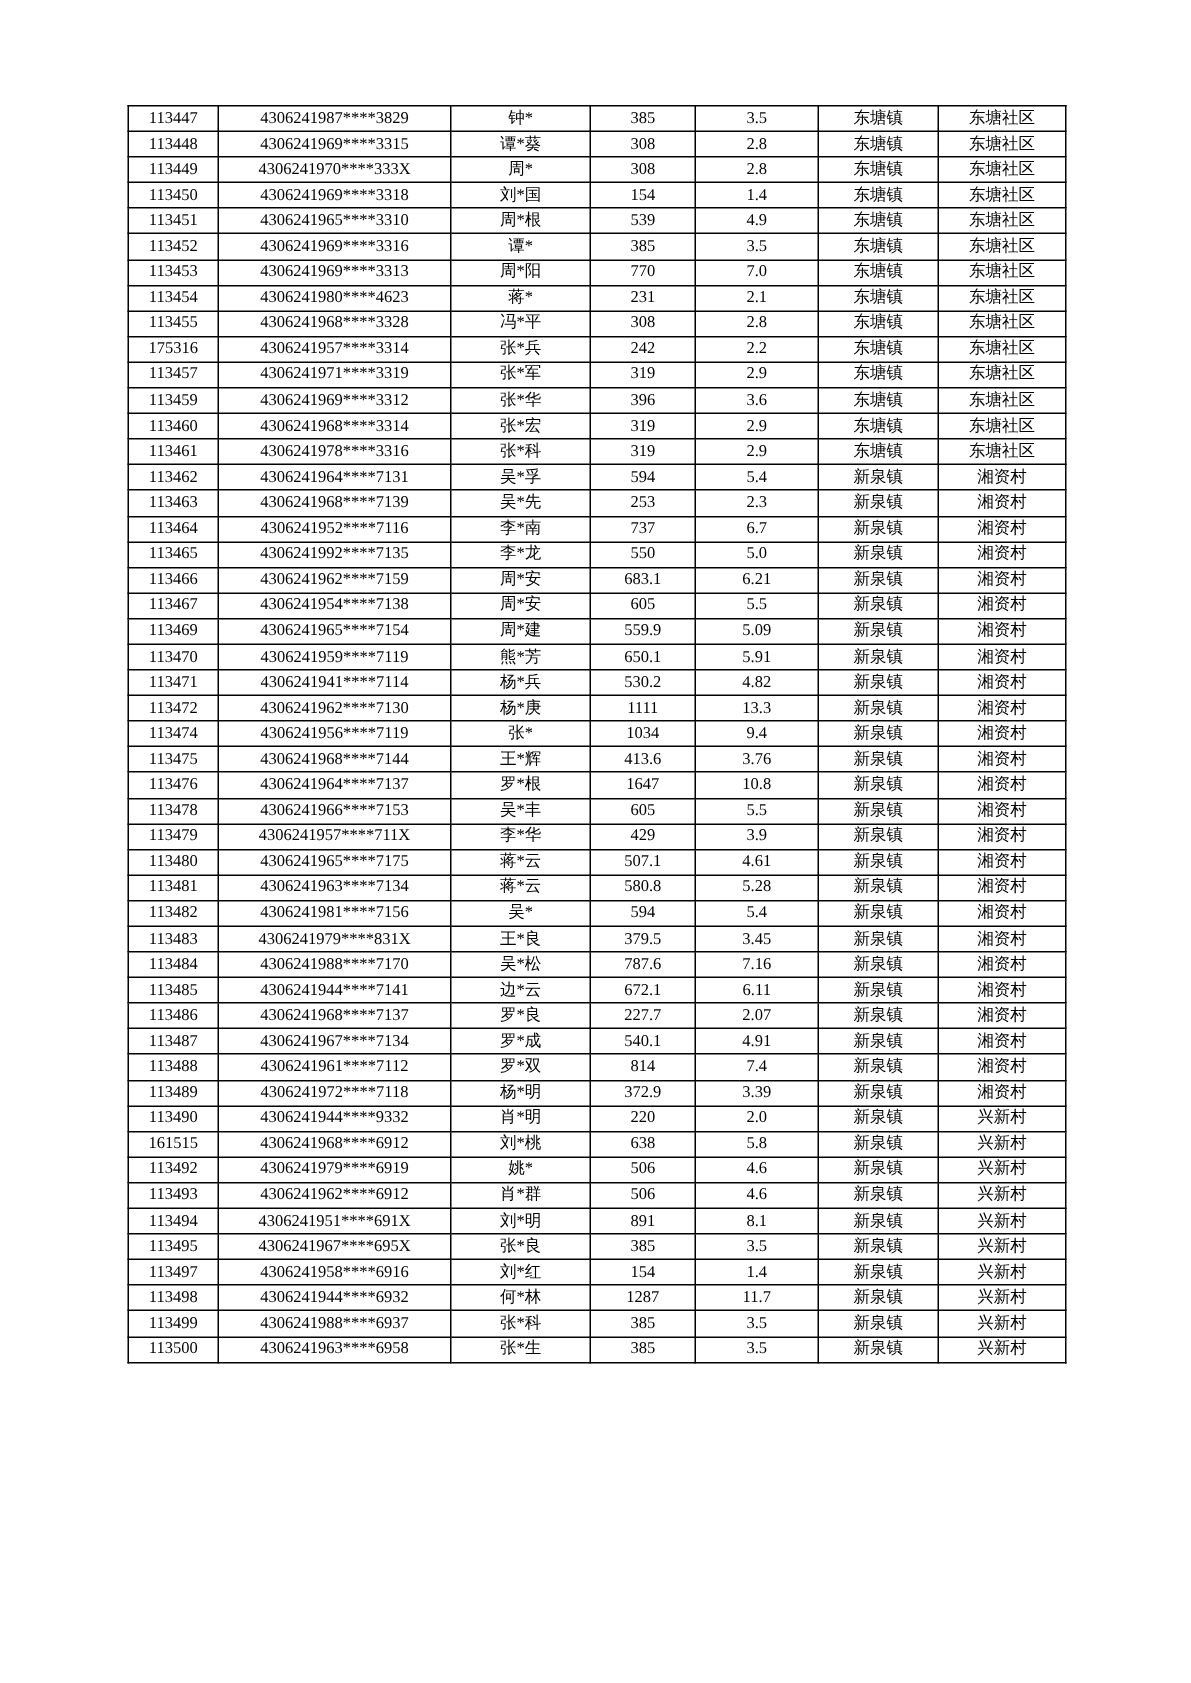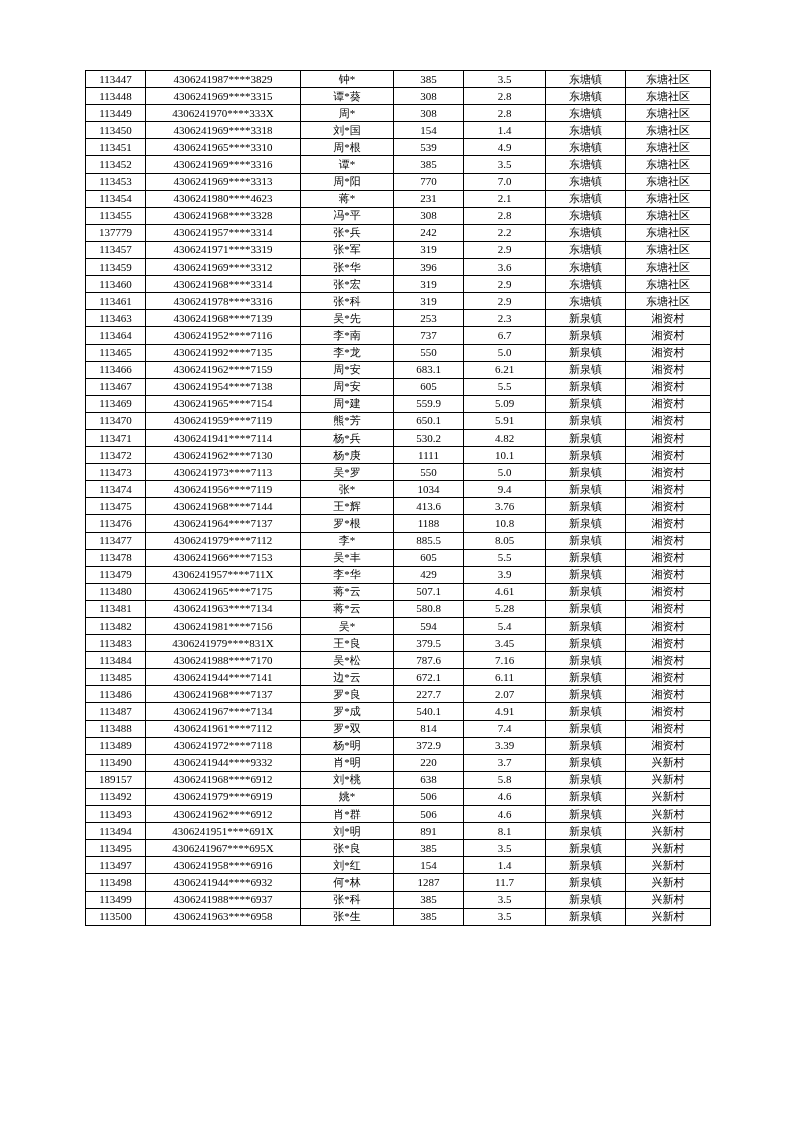--- a/index.html
+++ b/index.html
@@ -127,21 +127,21 @@
         <tr>
           <td>113455</td>
           <td>4306241968****3328</td>
           <td>冯*平</td>
           <td>308</td>
           <td>2.8</td>
           <td>东塘镇</td>
           <td>东塘社区</td>
         </tr>
         <tr>
-          <td>137779</td>
+          <td>175316</td>
           <td>4306241957****3314</td>
           <td>张*兵</td>
           <td>242</td>
           <td>2.2</td>
           <td>东塘镇</td>
           <td>东塘社区</td>
         </tr>
         <tr>
           <td>113457</td>
           <td>4306241971****3319</td>
@@ -172,20 +172,29 @@
         <tr>
           <td>113461</td>
           <td>4306241978****3316</td>
           <td>张*科</td>
           <td>319</td>
           <td>2.9</td>
           <td>东塘镇</td>
           <td>东塘社区</td>
         </tr>
         <tr>
+          <td>113462</td>
+          <td>4306241964****7131</td>
+          <td>吴*孚</td>
+          <td>594</td>
+          <td>5.4</td>
+          <td>新泉镇</td>
+          <td>湘资村</td>
+        </tr>
+        <tr>
           <td>113463</td>
           <td>4306241968****7139</td>
           <td>吴*先</td>
           <td>253</td>
           <td>2.3</td>
           <td>新泉镇</td>
           <td>湘资村</td>
         </tr>
         <tr>
           <td>113464</td>
@@ -248,30 +257,21 @@
           <td>530.2</td>
           <td>4.82</td>
           <td>新泉镇</td>
           <td>湘资村</td>
         </tr>
         <tr>
           <td>113472</td>
           <td>4306241962****7130</td>
           <td>杨*庚</td>
           <td>1111</td>
-          <td>10.1</td>
-          <td>新泉镇</td>
-          <td>湘资村</td>
-        </tr>
-        <tr>
-          <td>113473</td>
-          <td>4306241973****7113</td>
-          <td>吴*罗</td>
-          <td>550</td>
-          <td>5.0</td>
+          <td>13.3</td>
           <td>新泉镇</td>
           <td>湘资村</td>
         </tr>
         <tr>
           <td>113474</td>
           <td>4306241956****7119</td>
           <td>张*</td>
           <td>1034</td>
           <td>9.4</td>
           <td>新泉镇</td>
@@ -283,31 +283,22 @@
           <td>王*辉</td>
           <td>413.6</td>
           <td>3.76</td>
           <td>新泉镇</td>
           <td>湘资村</td>
         </tr>
         <tr>
           <td>113476</td>
           <td>4306241964****7137</td>
           <td>罗*根</td>
-          <td>1188</td>
+          <td>1647</td>
           <td>10.8</td>
-          <td>新泉镇</td>
-          <td>湘资村</td>
-        </tr>
-        <tr>
-          <td>113477</td>
-          <td>4306241979****7112</td>
-          <td>李*</td>
-          <td>885.5</td>
-          <td>8.05</td>
           <td>新泉镇</td>
           <td>湘资村</td>
         </tr>
         <tr>
           <td>113478</td>
           <td>4306241966****7153</td>
           <td>吴*丰</td>
           <td>605</td>
           <td>5.5</td>
           <td>新泉镇</td>
@@ -410,26 +401,26 @@
           <td>372.9</td>
           <td>3.39</td>
           <td>新泉镇</td>
           <td>湘资村</td>
         </tr>
         <tr>
           <td>113490</td>
           <td>4306241944****9332</td>
           <td>肖*明</td>
           <td>220</td>
-          <td>3.7</td>
-          <td>新泉镇</td>
-          <td>兴新村</td>
-        </tr>
-        <tr>
-          <td>189157</td>
+          <td>2.0</td>
+          <td>新泉镇</td>
+          <td>兴新村</td>
+        </tr>
+        <tr>
+          <td>161515</td>
           <td>4306241968****6912</td>
           <td>刘*桃</td>
           <td>638</td>
           <td>5.8</td>
           <td>新泉镇</td>
           <td>兴新村</td>
         </tr>
         <tr>
           <td>113492</td>
           <td>4306241979****6919</td>

